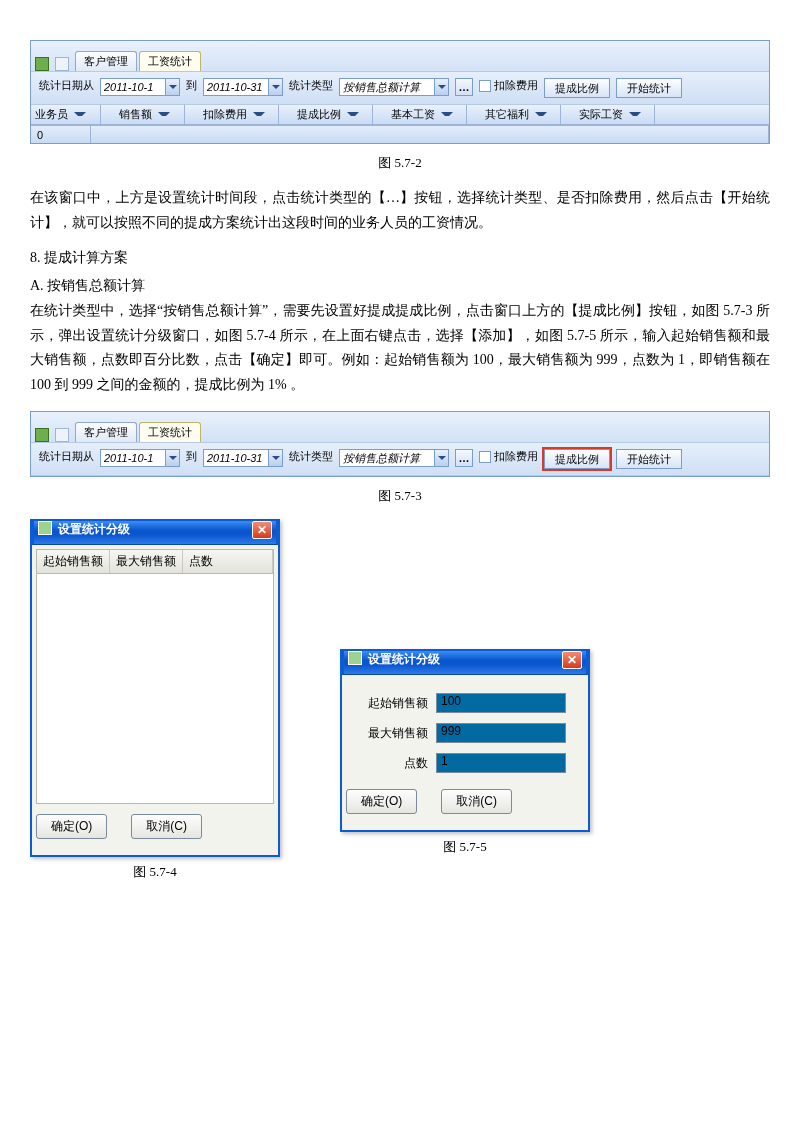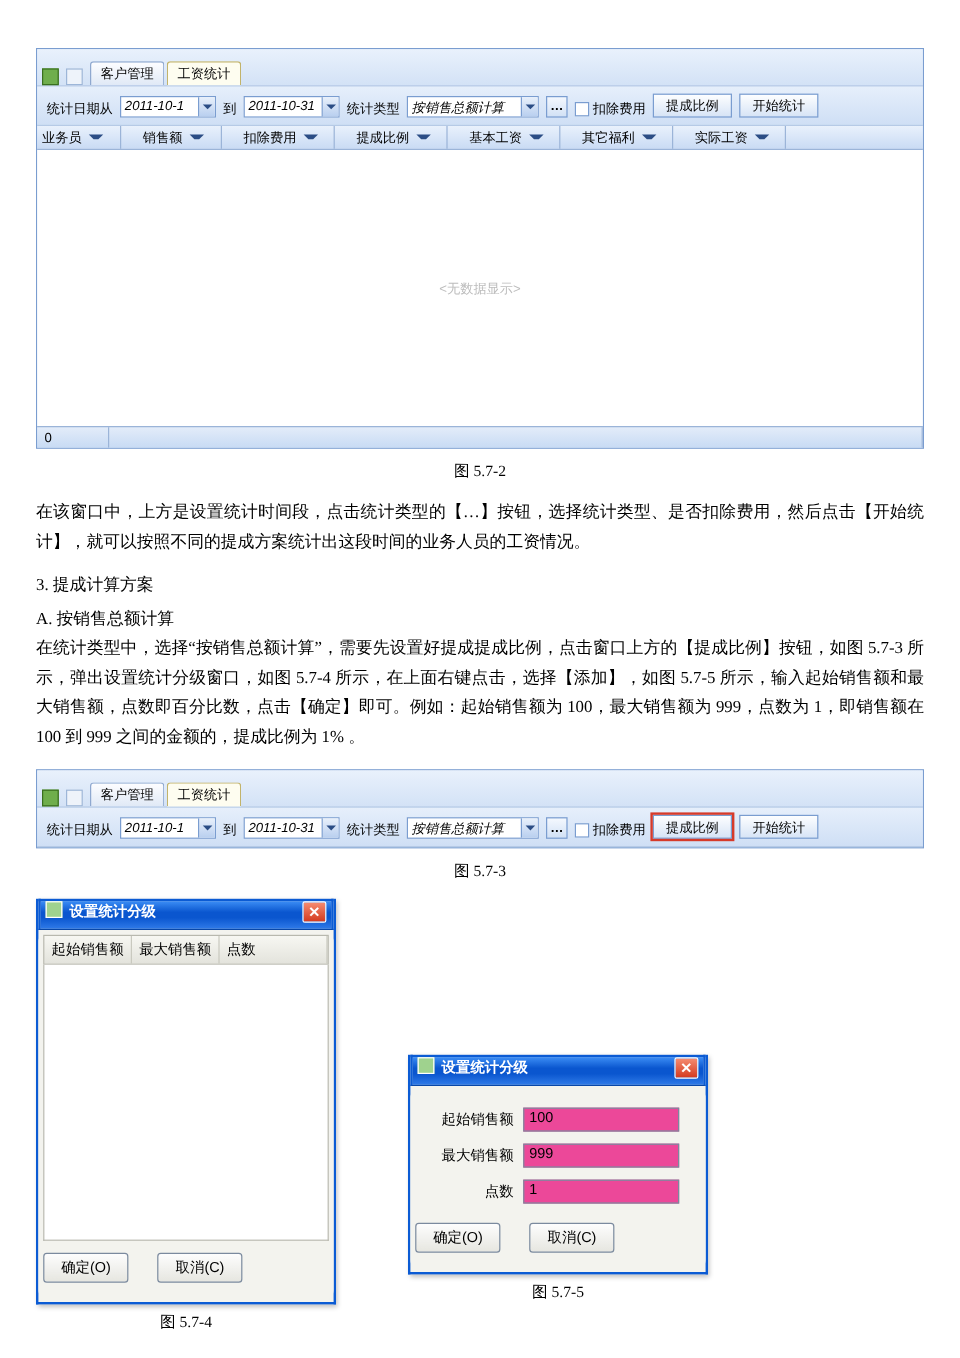--- a/index.html
+++ b/index.html
@@ -38,21 +38,21 @@
   .app-tabs .icon-sq2 {
     width:14px;height:14px;background:#eef3fa;border:1px solid #9db6d8;margin-right:4px;
   }
   .tab {
     border:1px solid #8fa8cf;border-bottom:none;
     background:linear-gradient(#fdfdff,#e0e9f6);
     padding:2px 8px;border-radius:3px 3px 0 0;
   }
   .tab.active { background:#fefdf0; border-color:#c2b36b; }
   .toolbar {
-    display:flex;align-items:flex-end;gap:6px;
+    display:flex;align-items:flex-start;gap:6px;
     padding:6px 8px;
     background:linear-gradient(#e6effb,#cfdff5);
     border-top:1px solid #b6cae6;border-bottom:1px solid #b6cae6;
     flex-wrap:wrap;
   }
   .lbl { white-space:nowrap; }
   .date-input,.select-input {
     border:1px solid #7a9dd0;background:#fff;height:18px;
     font-size:11px;padding:0 16px 0 3px;position:relative;display:inline-flex;align-items:center;font-style:italic;
   }
@@ -112,21 +112,21 @@
   .list-body{height:230px;background:#fff;border:1px solid #b8b8ae;border-top:none;}
   .dlg-buttons{display:flex;justify-content:flex-start;gap:24px;padding:10px 0 12px;}
   .xp-btn{
     border:1px solid #7b8a9e;background:linear-gradient(#fdfdfd,#e6e6e0);
     padding:3px 14px;border-radius:3px;font-size:12px;
   }
   
   .form-rows{display:flex;flex-direction:column;gap:10px;padding:14px 12px 6px;}
   .form-row{display:flex;align-items:center;gap:8px;}
   .form-row .flabel{width:70px;text-align:right;}
-  .tinput{border:1px solid #7b8a9e;background:#ec4899;height:20px;padding:0 4px;width:130px;font-size:12px;}
+  .tinput{border:1px solid #7b8a9e;background:#0369a1;height:20px;padding:0 4px;width:130px;font-size:12px;}
 </style>
 </head>
 <body>
 
 <div class="figure-wrap">
   <div class="app-window">
     <div class="app-tabs">
       <span class="icon-sq"></span>
       <span class="icon-sq2"></span>
       <span class="tab">客户管理</span>
@@ -179,34 +179,31 @@
         </span>
       <span class="col" style="width:80px">
           <span>其它福利</span>
           <span class="dd2"></span>
         </span>
       <span class="col" style="width:80px">
           <span>实际工资</span>
           <span class="dd2"></span>
         </span>
     </div>
-    <div class="grid-body">
-      <span>&lt;无数据显示&gt;</span>
-    </div>
     <div class="status-bar">
       <span class="status-cell">0</span>
       <span class="status-cell" style="flex:1"></span>
     </div>
   </div>
 </div>
 <div class="fig-caption">图 5.7-2</div>
 
 <p class="paragraph">在该窗口中，上方是设置统计时间段，点击统计类型的【…】按钮，选择统计类型、是否扣除费用，然后点击【开始统计】，就可以按照不同的提成方案统计出这段时间的业务人员的工资情况。</p>
 
-<p class="h3">3. 提成计算方案</p>
+<p class="h3">8. 提成计算方案</p>
 <p class="h3">A. 按销售总额计算</p>
 <p class="paragraph">在统计类型中，选择“按销售总额计算”，需要先设置好提成提成比例，点击窗口上方的【提成比例】按钮，如图 5.7-3 所示，弹出设置统计分级窗口，如图 5.7-4 所示，在上面右键点击，选择【添加】，如图 5.7-5 所示，输入起始销售额和最大销售额，点数即百分比数，点击【确定】即可。例如：起始销售额为 100，最大销售额为 999，点数为 1，即销售额在 100 到 999 之间的金额的，提成比例为 1% 。</p>
 
 <div class="figure-wrap">
   <div class="app-window">
     <div class="app-tabs">
       <span class="icon-sq"></span>
       <span class="icon-sq2"></span>
       <span class="tab">客户管理</span>
       <span class="tab active">工资统计</span>

